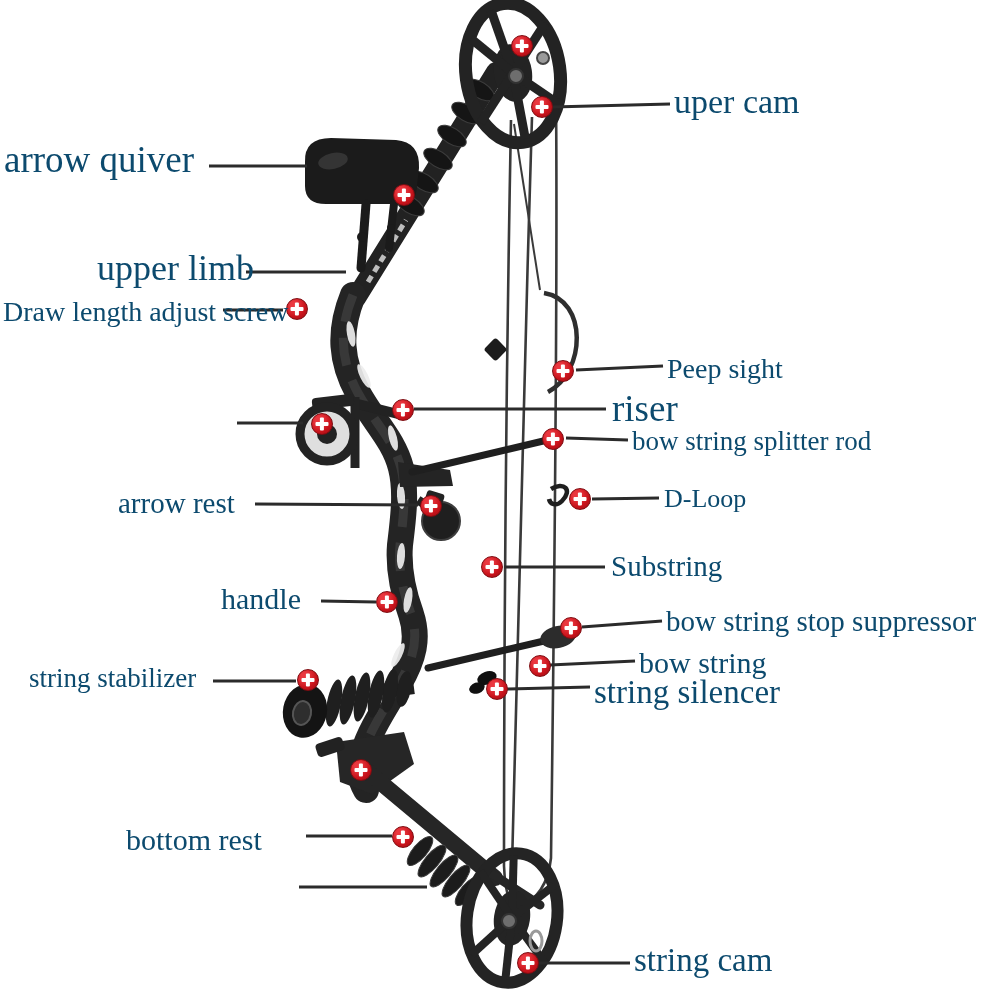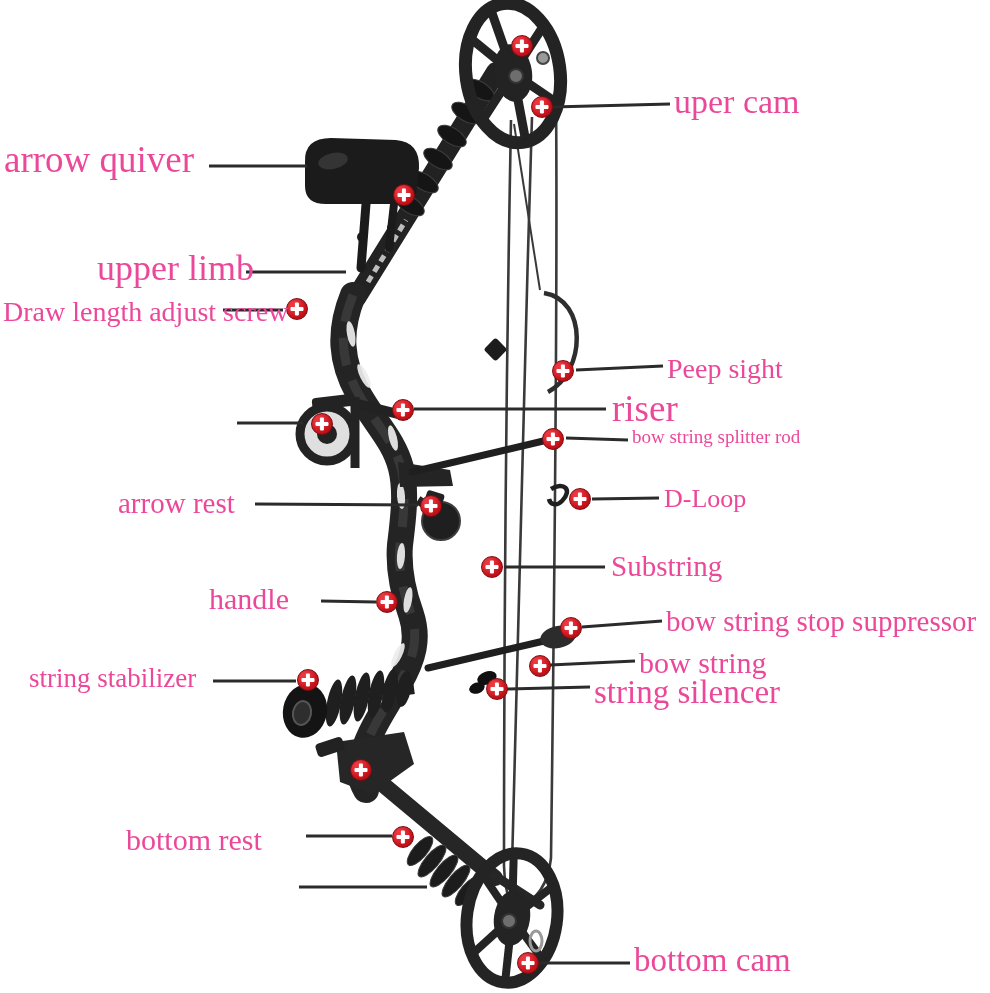--- a/index.html
+++ b/index.html
@@ -4,21 +4,21 @@
 <style>
   html,body{margin:0;padding:0;background:#ffffff;}
   #stage{
     position:relative;width:990px;height:993px;background:#ffffff;overflow:hidden;
     font-family:"Liberation Serif","DejaVu Serif",serif;
   }
   svg.layer{position:absolute;left:0;top:0;}
   .bow-layer{z-index:1;}
   .leader-layer{z-index:2;}
   .label{
-    position:absolute;z-index:4;color:#ec4899;white-space:nowrap;line-height:1.05;
+    position:absolute;z-index:4;color:#0c4a6e;white-space:nowrap;line-height:1.05;
     font-family:"Liberation Serif","DejaVu Serif",serif;
     text-align:center;
   }
   .marker{
     position:absolute;z-index:3;width:22px;height:22px;margin:-11px 0 0 -11px;
     border-radius:50%;
     background:radial-gradient(circle at 35% 32%, #ea3840 18%, #c8131b 60%, #9e0e14 100%);
     border:1px solid #7f0c11;
     box-sizing:border-box;
   }
@@ -230,25 +230,25 @@
   <div class="marker" style="left:361px;top:770px"></div>
   <div class="marker" style="left:403px;top:837px"></div>
   <div class="marker" style="left:528px;top:963px"></div>
 
   <div class="label" style="left:674px;top:84px;font-size:34px">uper cam</div>
   <div class="label" style="left:4px;top:141px;font-size:37px">arrow quiver</div>
   <div class="label" style="left:97px;top:250px;font-size:36px">upper limb</div>
   <div class="label" style="left:3px;top:297px;font-size:28px">Draw length adjust screw</div>
   <div class="label" style="left:667px;top:354px;font-size:28px">Peep sight</div>
   <div class="label" style="left:612px;top:390px;font-size:37px">riser</div>
-  <div class="label" style="left:632px;top:427px;font-size:19px">bow string splitter rod</div>
+  <div class="label" style="left:632px;top:427px;font-size:27px">bow string splitter rod</div>
   <div class="label" style="left:118px;top:488px;font-size:29px">arrow rest</div>
   <div class="label" style="left:664px;top:485px;font-size:26px">D-Loop</div>
   <div class="label" style="left:611px;top:551px;font-size:29px">Substring</div>
-  <div class="label" style="left:209px;top:583px;font-size:30px">handle</div>
+  <div class="label" style="left:221px;top:583px;font-size:30px">handle</div>
   <div class="label" style="left:666px;top:606px;font-size:29px">bow string stop suppressor</div>
   <div class="label" style="left:639px;top:647px;font-size:30px">bow string</div>
   <div class="label" style="left:594px;top:675px;font-size:33px">string silencer</div>
   <div class="label" style="left:29px;top:664px;font-size:27px">string stabilizer</div>
   <div class="label" style="left:126px;top:824px;font-size:30px">bottom rest</div>
-  <div class="label" style="left:634px;top:943px;font-size:33px">bottom cam</div>
+  <div class="label" style="left:634px;top:943px;font-size:33px">string cam</div>
 
 </div>
 
 </body></html>

